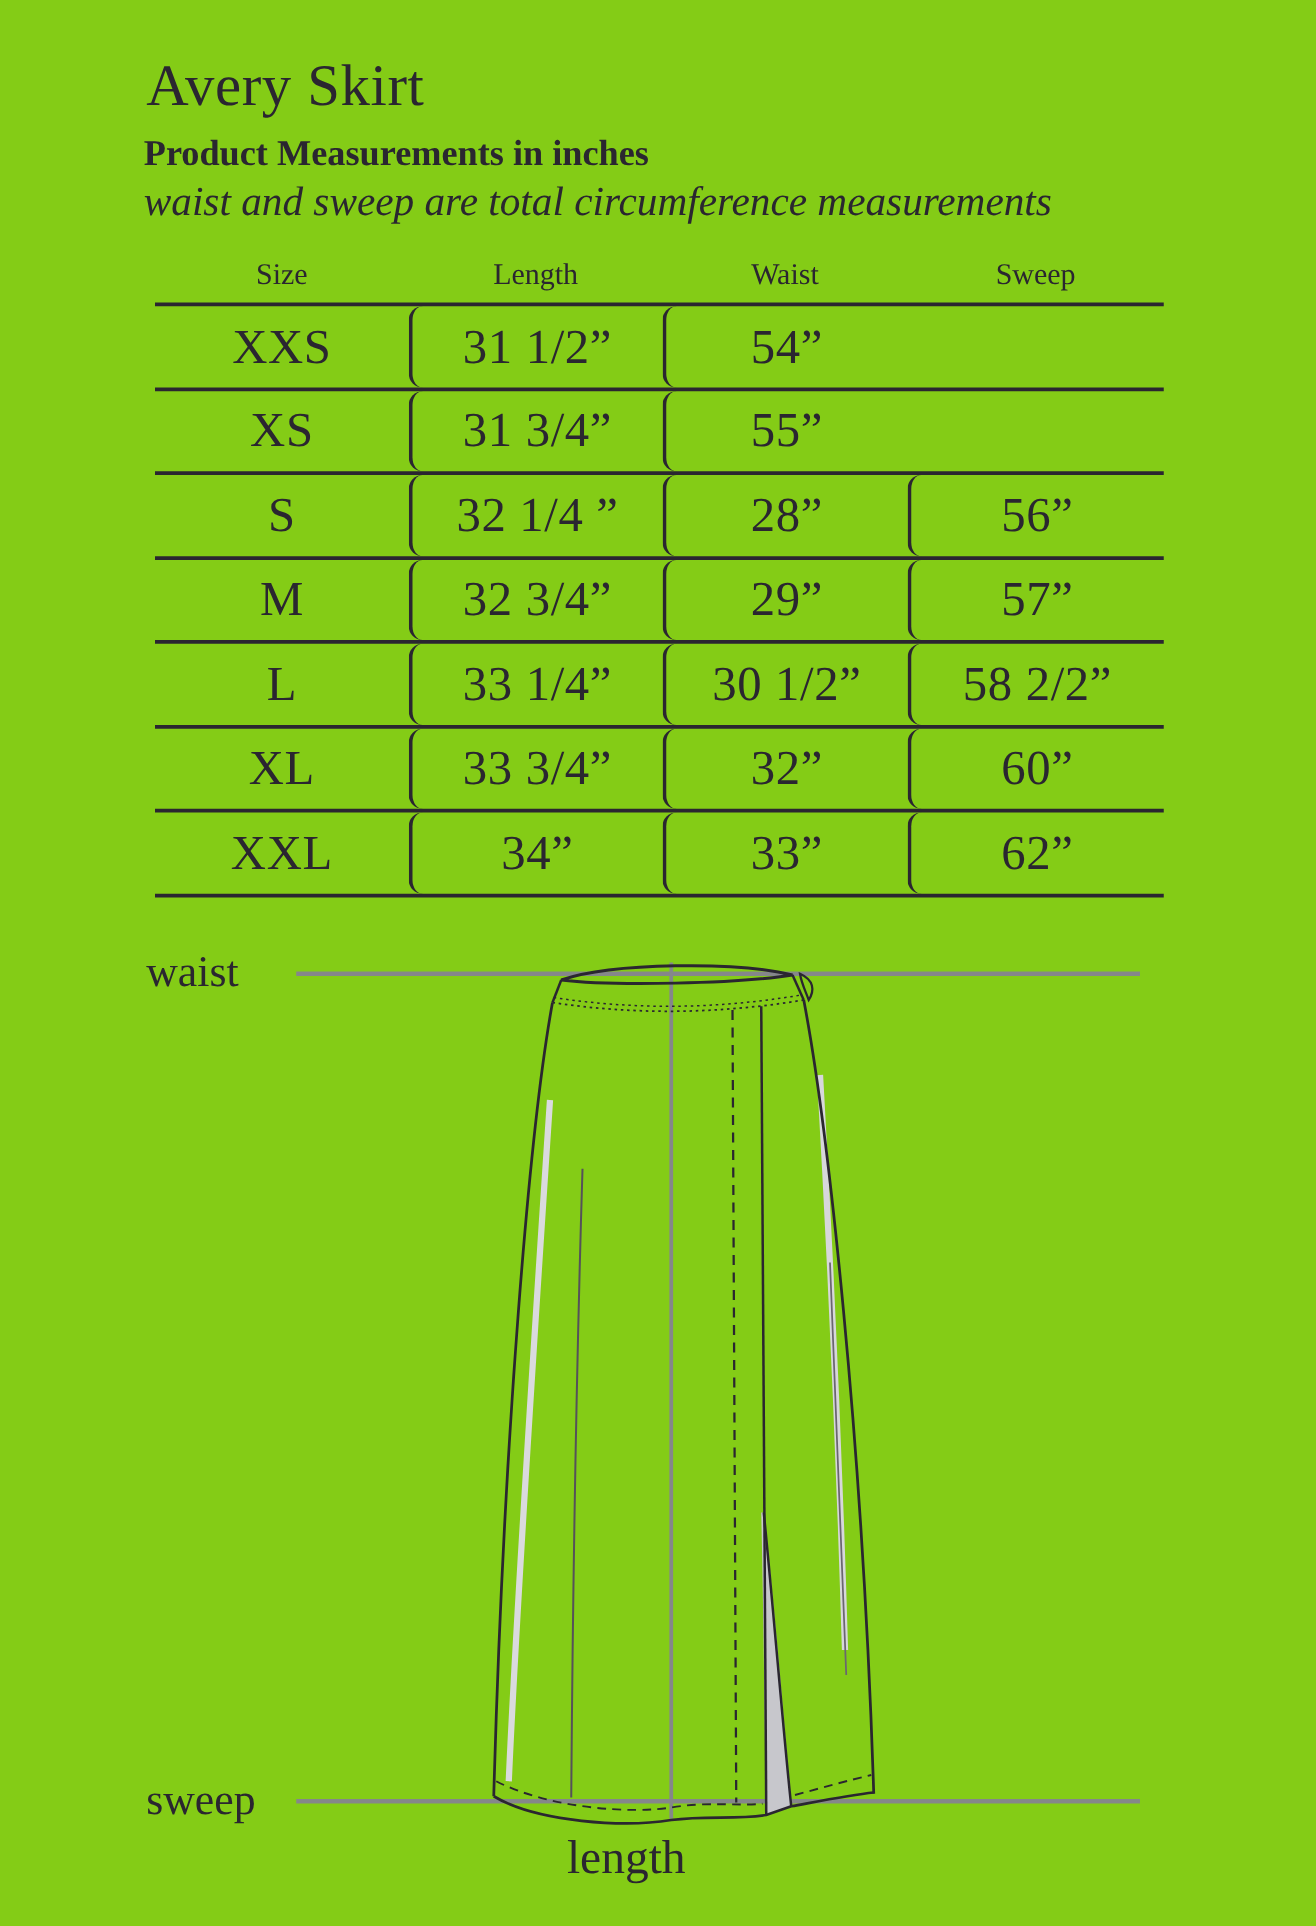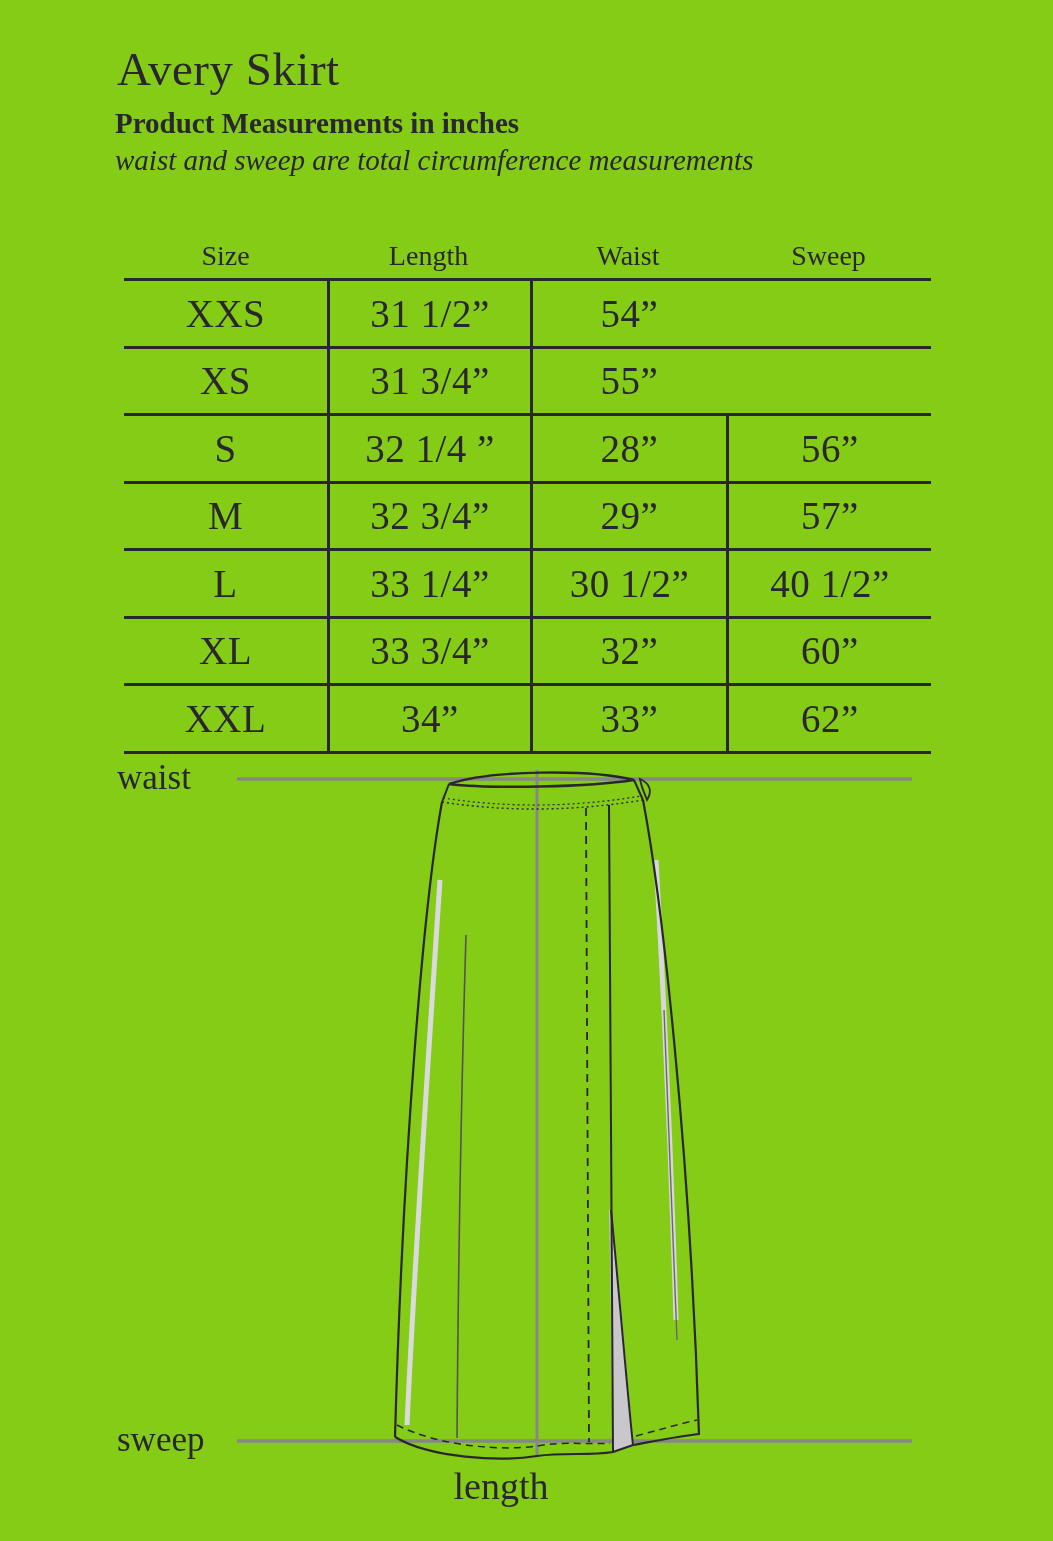--- a/index.html
+++ b/index.html
@@ -21,45 +21,44 @@
   .title{
     position:absolute;left:117px;top:42px;
     font-size:47px;font-weight:400;letter-spacing:0.5px;
   }
   .subtitle{
     position:absolute;left:115px;top:107px;
     font-size:29px;font-weight:700;
   }
   .note{
     position:absolute;left:115px;top:144px;
-    font-size:29px;font-style:italic;font-weight:400;
+    font-size:33px;font-style:italic;font-weight:400;
   }
   
   .size-table{
     position:absolute;left:124px;top:198px;width:807px;
   }
   .thead{
     display:grid;grid-template-columns:203px 203px 196px 205px;
     height:47px;align-items:center;
     border-bottom:3px solid var(--ink);
-    font-size:28px;
-    margin-top:36px;
+    font-size:24px;
   }
   .thead .hcell{text-align:center;}
   .trow{
     display:grid;grid-template-columns:203px 203px 196px 205px;
     height:67.5px;
     border-bottom:3px solid var(--ink);
     font-size:39px;
   }
   .trow .cell{
     display:flex;align-items:center;justify-content:center;
     letter-spacing:0.5px;
   }
-  .trow .cell + .cell{border-left:3px solid var(--ink);}
+  .trow .cell + .cell{border-left:3px solid var(--ink);border-radius:11px;}
   
   .diagram-svg{position:absolute;left:0;top:0;}
   .lbl{position:absolute;font-weight:400;color:var(--ink);}
   .lbl-waist{left:117px;top:758px;font-size:35px;}
   .lbl-sweep{left:117px;top:1420px;font-size:35px;}
   .lbl-length{left:441px;top:1464px;font-size:38px;width:120px;text-align:center;}
   
   .ink-stroke{stroke:var(--ink);fill:none;}
   .gray-stroke{stroke:var(--line-gray);fill:none;}
 </style>
@@ -103,21 +102,21 @@
       <div class="cell">M</div>
       <div class="cell">32 3/4”</div>
       <div class="cell">29”</div>
       <div class="cell">57”</div>
     </div>
 
     <div class="trow">
       <div class="cell">L</div>
       <div class="cell">33 1/4”</div>
       <div class="cell">30 1/2”</div>
-      <div class="cell">40 1/2”</div>
+      <div class="cell">58 2/2”</div>
     </div>
 
     <div class="trow">
       <div class="cell">XL</div>
       <div class="cell">33 3/4”</div>
       <div class="cell">32”</div>
       <div class="cell">60”</div>
     </div>
 
     <div class="trow">

